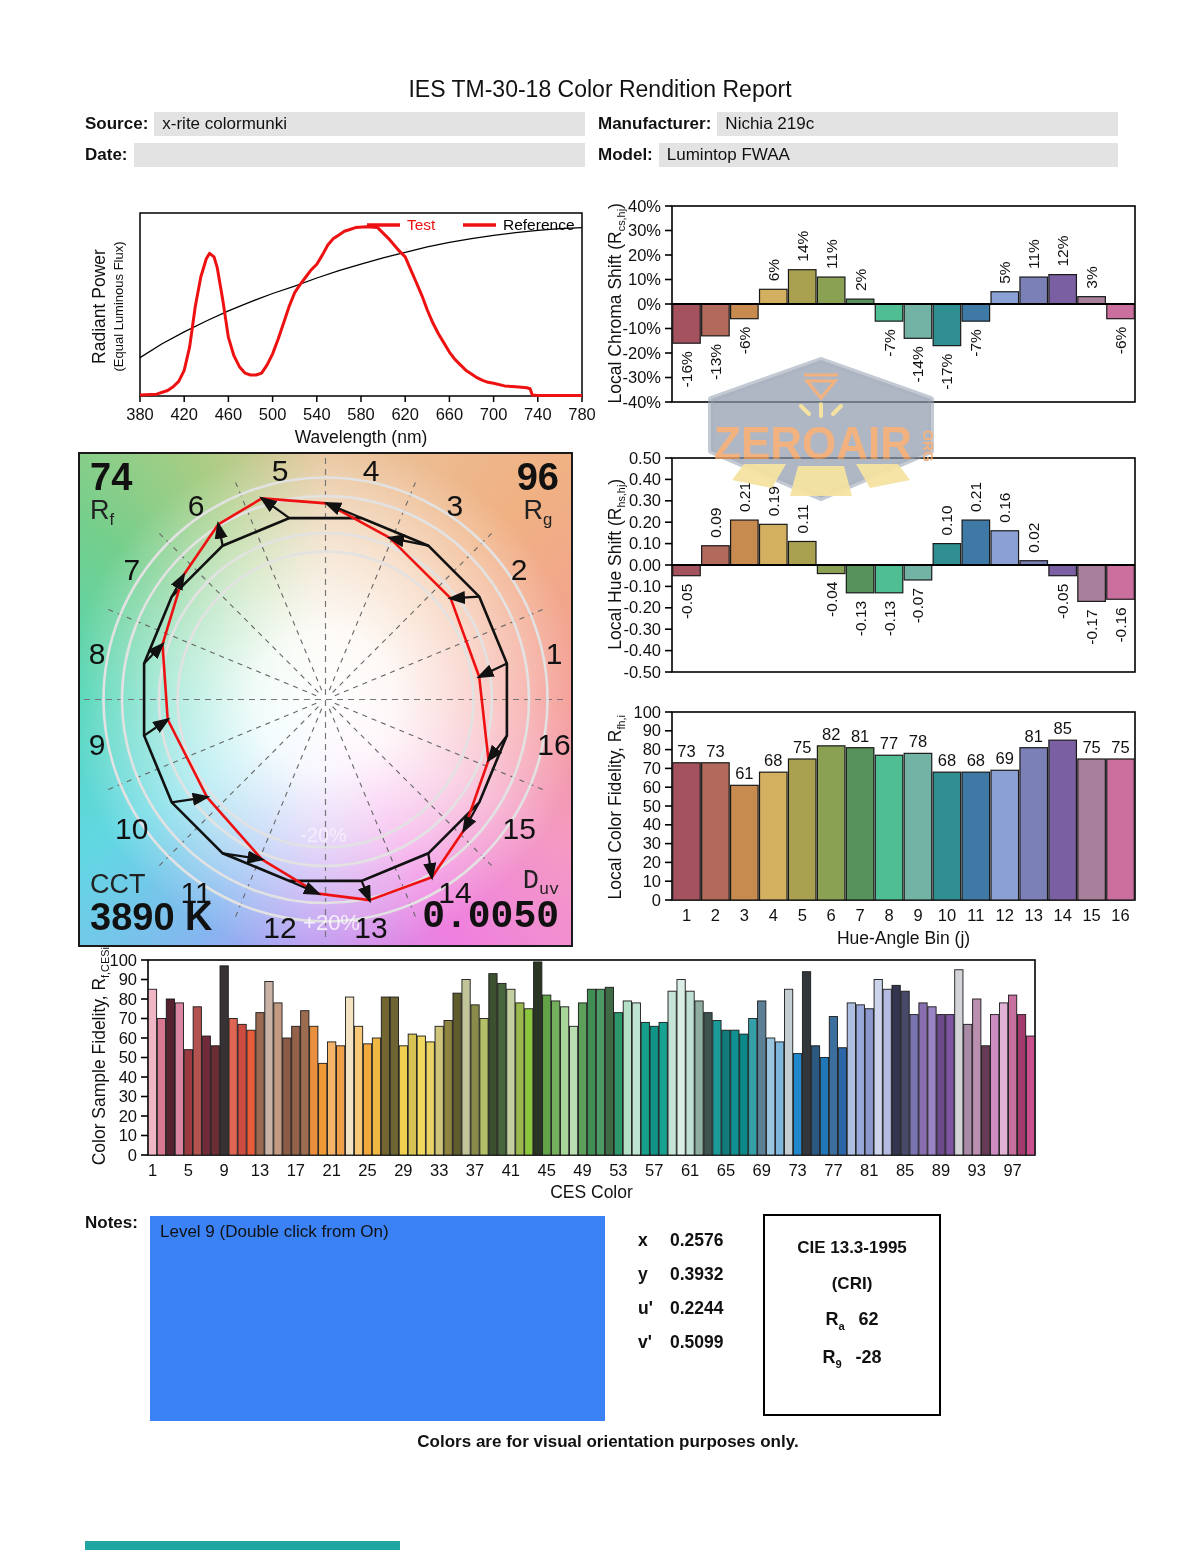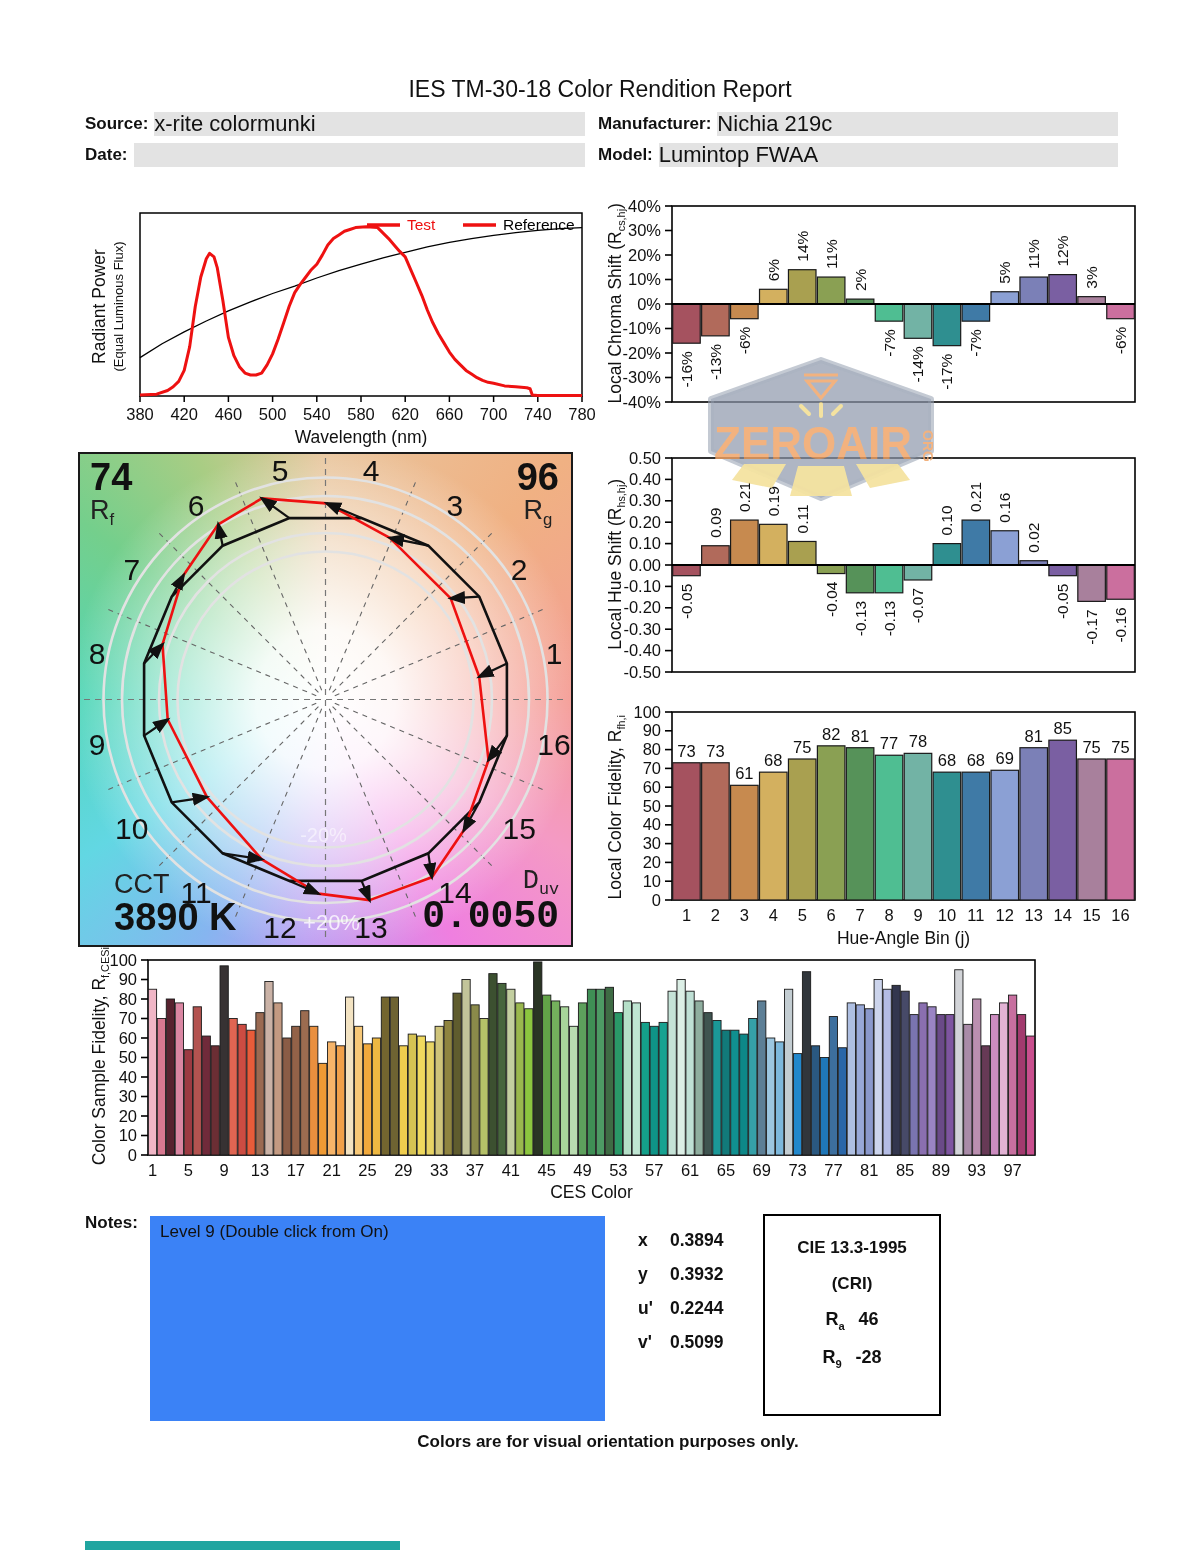--- a/index.html
+++ b/index.html
@@ -6,40 +6,40 @@
   .page{position:relative;width:1200px;height:1550px;background:#fff;overflow:hidden;
         font-family:"Liberation Sans",sans-serif;color:#111;}
   .abs{position:absolute;}
   .title{position:absolute;top:76px;left:0;right:0;text-align:center;
          font-size:23px;font-weight:normal;}
   .meta-row{position:absolute;left:85px;width:1033px;display:flex;}
   .meta-cell{display:flex;align-items:center;}
   .meta-cell.c1{width:500px;}
   .meta-cell.c2{width:520px;margin-left:13px;}
   .meta-label{font-weight:bold;font-size:17px;margin-right:6px;white-space:nowrap;}
-  .field{flex:1;height:24px;background:#e3e3e3;font-size:22px;line-height:24px;
-         white-space:nowrap;overflow:hidden;}
+  .field{flex:1;height:24px;background:#e3e3e3;font-size:17px;line-height:24px;
+         padding-left:8px;white-space:nowrap;overflow:hidden;}
   .vlabel{position:absolute;transform:rotate(-90deg);text-align:center;
           font-size:17.5px;color:#111;white-space:nowrap;}
   .vlabel sub, .vg-sym sub, .cri-row sub{font-size:0.62em;}
   .vlabel .l2{display:block;font-size:13px;margin-top:1px;}
   
   .vector-box{position:absolute;left:78px;top:452px;width:495px;height:495px;
       border:2px solid #1a1a1a;box-sizing:border-box;
       background:
         radial-gradient(circle at 50% 50%, rgba(255,255,255,1) 0%, rgba(255,255,255,0.92) 20%, rgba(255,255,255,0.55) 45%, rgba(255,255,255,0) 74%),
         conic-gradient(from 0deg,
           #e9c69e 0deg,#f0b183 45deg,#f49b94 90deg,#f49ac4 122deg,#ef7fe0 152deg,
           #b99df2 185deg,#86b5f0 207deg,#62d7e3 237deg,#52d6b8 270deg,
           #74cf8c 306deg,#a9cd84 332deg,#e9c69e 360deg);}
   .vector-box svg{position:absolute;left:0;top:0;}
   .vg-corner{position:absolute;line-height:1.02;}
   .vg-corner.tl{left:10px;top:4px;}
   .vg-corner.tr{right:12px;top:4px;text-align:center;}
-  .vg-corner.bl{left:10px;bottom:8px;margin-left:24px;}
+  .vg-corner.bl{left:10px;bottom:8px;}
   .vg-corner.br{right:12px;bottom:8px;text-align:right;font-family:Liberation Mono, monospace;}
   .vg-big{font-size:38px;font-weight:bold;color:#111;}
   .vg-sym{font-size:27px;color:#222;}
   
   .notes-label{position:absolute;left:85px;top:1213px;font-size:17px;font-weight:bold;}
   .notes-box{position:absolute;left:150px;top:1216px;width:455px;height:205px;
              background:#3b82f6;font-size:17px;padding:6px 10px;box-sizing:border-box;}
   .chr-block{position:absolute;left:638px;top:1230px;}
   .chr-row{display:flex;margin-bottom:13px;font-size:17.5px;font-weight:bold;}
   .chr-row .l{width:32px;}
@@ -561,41 +561,41 @@
           <text x="511.5" y="246" text-anchor="middle" font-size="17.5" fill="#111">CES Color</text>
         </svg></div>
   </div>
 
   <div class="notes-label">Notes:</div>
   <div class="notes-box">Level 9 (Double click from On)</div>
 
   <div class="chr-block">
     <div class="chr-row">
       <span class="l">x</span>
-        <span class="v">0.3894</span>
+        <span class="v">0.2576</span>
     </div>
     <div class="chr-row">
       <span class="l">y</span>
         <span class="v">0.3932</span>
     </div>
     <div class="chr-row">
       <span class="l">u'</span>
         <span class="v">0.2244</span>
     </div>
     <div class="chr-row">
       <span class="l">v'</span>
         <span class="v">0.5099</span>
     </div>
   </div>
 
   <div class="cri-box">
     <div class="cri-title">CIE 13.3-1995</div>
     <div class="cri-sub">(CRI)</div>
     <div class="cri-row">
-      <span>R</span><sub>a</sub><span class="val">46</span>
+      <span>R</span><sub>a</sub><span class="val">62</span>
     </div>
     <div class="cri-row">
       <span>R</span><sub>9</sub><span class="val">-28</span>
     </div>
   </div>
 
   <div class="footer">Colors are for visual orientation purposes only.</div>
   <div class="strip" id="bottom-strip" style="background: rgb(32, 165, 160);"></div>
 
   <div class="watermark">

